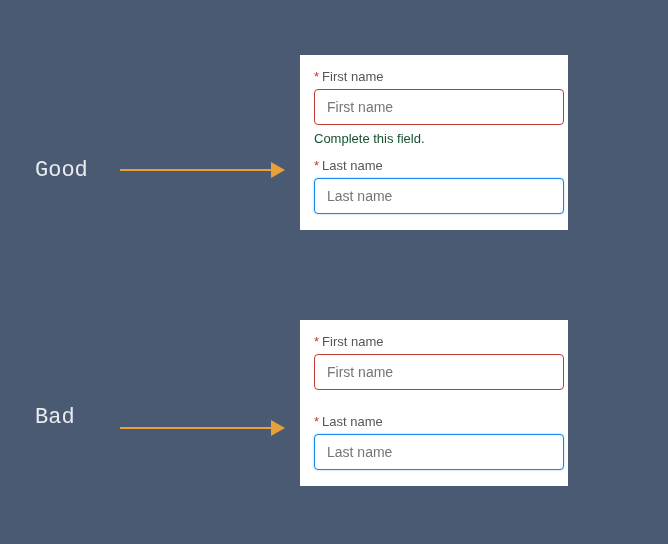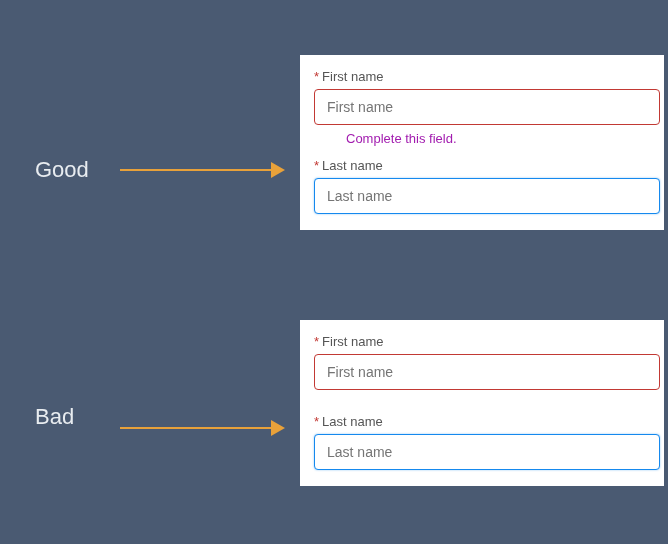--- a/index.html
+++ b/index.html
@@ -16,20 +16,21 @@
       display: flex;
       align-items: center;
     }
     .example-row.good { top: 55px; left: 35px; }
     .example-row.bad { top: 320px; left: 35px; }
     .label {
       color: #e8ecf0;
       font-size: 22px;
       font-weight: 400;
       width: 70px;
+      font-family: Liberation Mono, monospace;
     }
     .example-row.good .label { margin-top: 55px; }
     .example-row.bad .label { margin-top: 28px; }
     .arrow-wrap {
       position: relative;
       width: 165px;
       height: 20px;
       margin-left: 15px;
     }
     .example-row.good .arrow-wrap { margin-top: 55px; }
@@ -47,21 +48,21 @@
       top: 2px;
       right: 0;
       width: 0;
       height: 0;
       border-left: 14px solid #e8a13a;
       border-top: 8px solid transparent;
       border-bottom: 8px solid transparent;
     }
     .card {
       background: #fff;
-      width: 364px;
+      width: 268px;
       padding: 12px 4px 16px 14px;
     }
     .example-row.good .card { margin-left: 15px; }
     .example-row.bad .card { margin-left: 15px; }
     .field-label {
       font-size: 13px;
       color: #555;
       margin-bottom: 5px;
       margin-top: 2px;
     }
@@ -82,24 +83,23 @@
     .input.error {
       border: 1.5px solid #c23934;
       color: #666;
     }
     .input.focus {
       border: 1.5px solid #1589ee;
       box-shadow: 0 0 2px rgba(21,137,238,0.5);
       color: #666;
     }
     .error-msg {
-      color: #a21caf;
+      color: #14532d;
       font-size: 13px;
       margin-top: 6px;
-      margin-left: 32px;
     }
     .gap { height: 10px; }
     .gap-lg { height: 22px; }
   </style>
 </head>
 <body>
 
 <div class="example-row good">
   <div class="label">Good</div>
   <div class="arrow-wrap">

